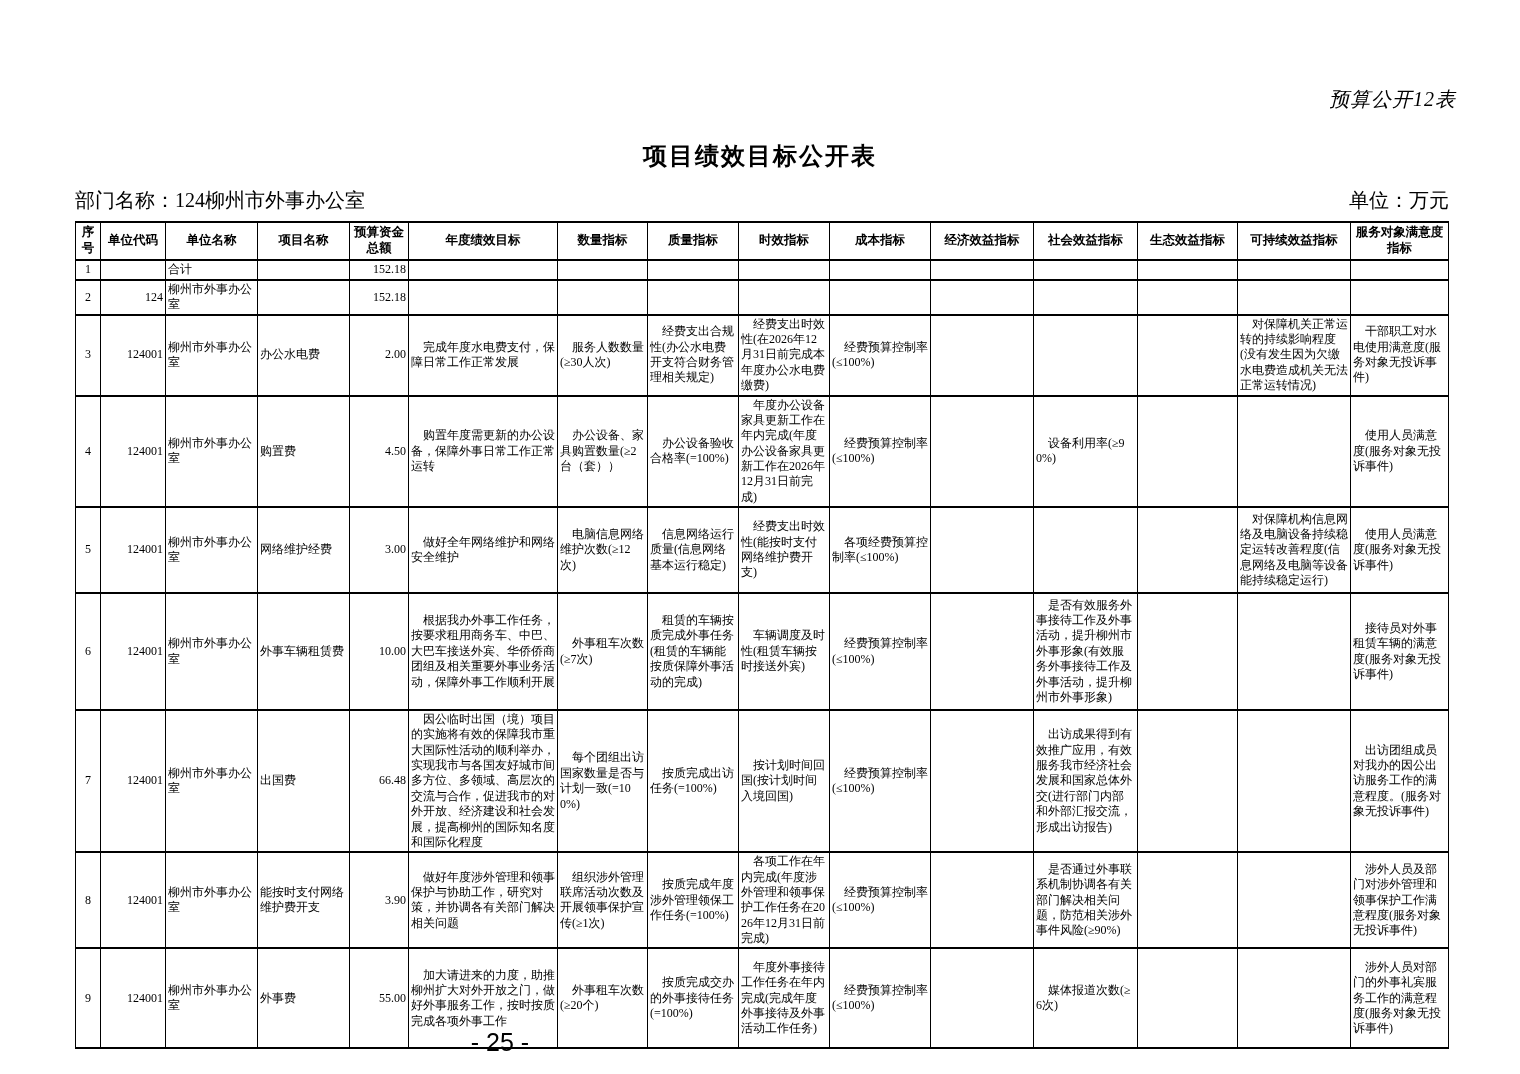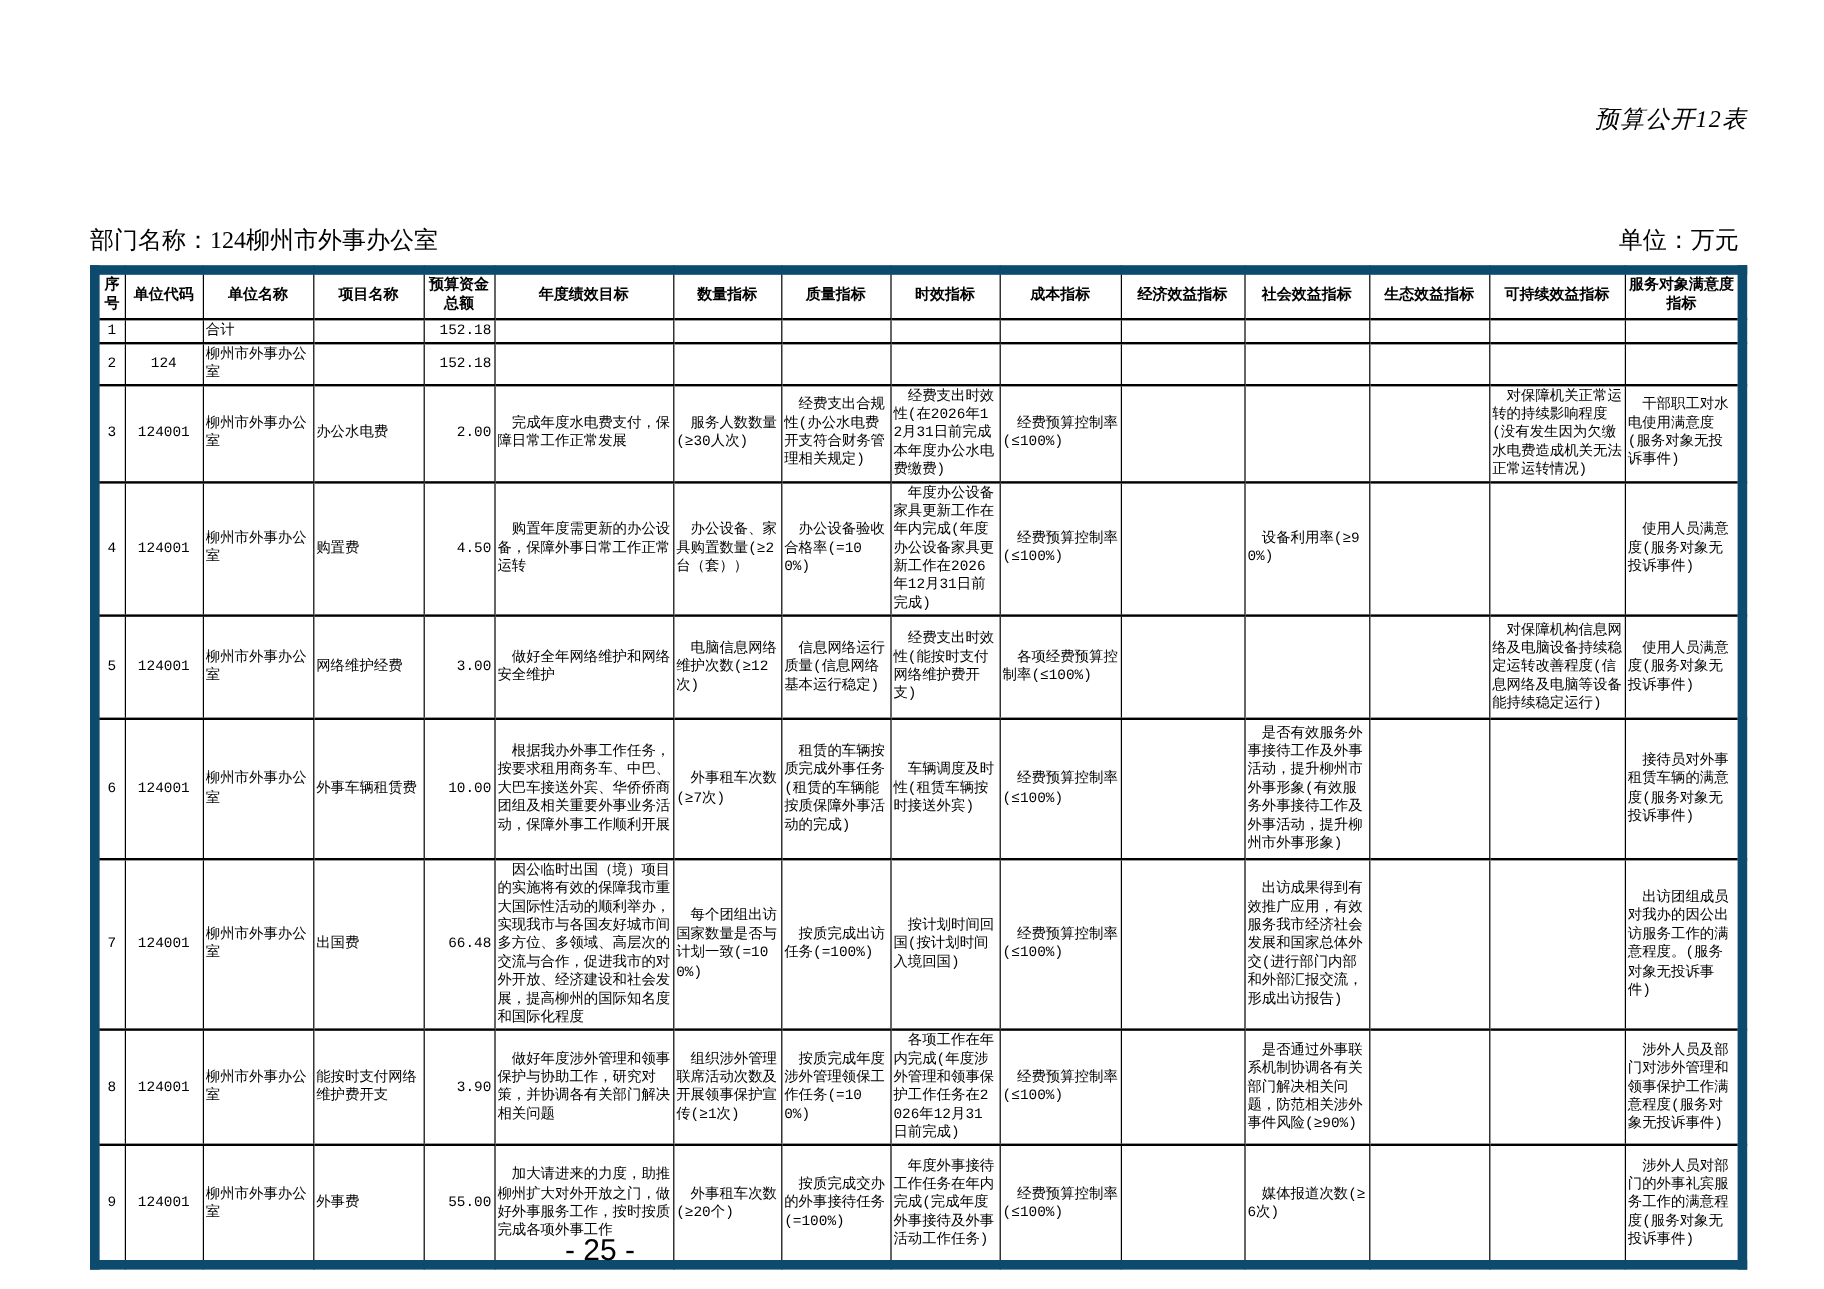--- a/index.html
+++ b/index.html
@@ -33,47 +33,48 @@
     border-left:1px solid #000;
     border-right:1px solid #000;
     border-top:2px solid #000;
     border-bottom:2px solid #000;
     padding:1px 2px;
     vertical-align:middle;
     line-height:1.28;
     word-break:break-all;
     overflow:hidden;
   }
-  table.perf{border:8px solid #0c4a6e;font-family:Liberation Mono, monospace;}
+  table.perf{border:1px solid #0c4a6e;}
   table.perf th{
     font-weight:bold;text-align:center;
     height:34px;font-size:12.5px;line-height:1.25;
   }
   td.col0{text-align:center;}
-  td.col1{text-align:center;padding-left:7px;}
+  td.col1{text-align:right;padding-left:7px;}
   td.col2,td.col3{text-align:left;padding-left:3px;}
   td.col4{text-align:right;padding-right:2px;}
   td.col5,td.col6,td.col7,td.col8,td.col9,td.col10,
   td.col11,td.col12,td.col13,td.col14{
     text-align:left;text-indent:1em;
   }
   .page-footer{
     position:absolute;top:1028px;left:0;width:1000px;
     text-align:center;
     font-size:25px;
     font-family:Liberation Sans, sans-serif;
   }
 </style>
 </head>
 <body>
 
 <div class="page">
 
   <div class="corner-label">预算公开12表</div>
 
+  <div class="doc-title">项目绩效目标公开表</div>
 
   <div class="meta-row">
     <span>部门名称：124柳州市外事办公室</span>
     <span>单位：万元</span>
   </div>
 
   <table class="perf">
     <colgroup id="cols">
         <col style="width: 25px;">
         <col style="width: 65px;">

